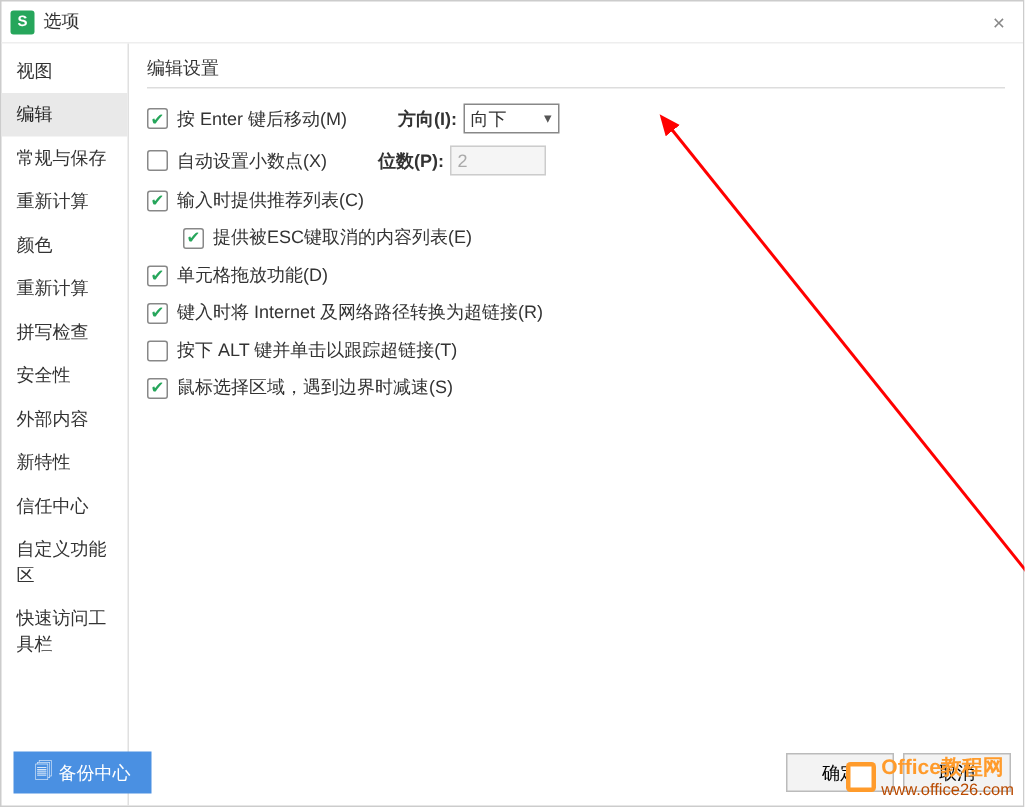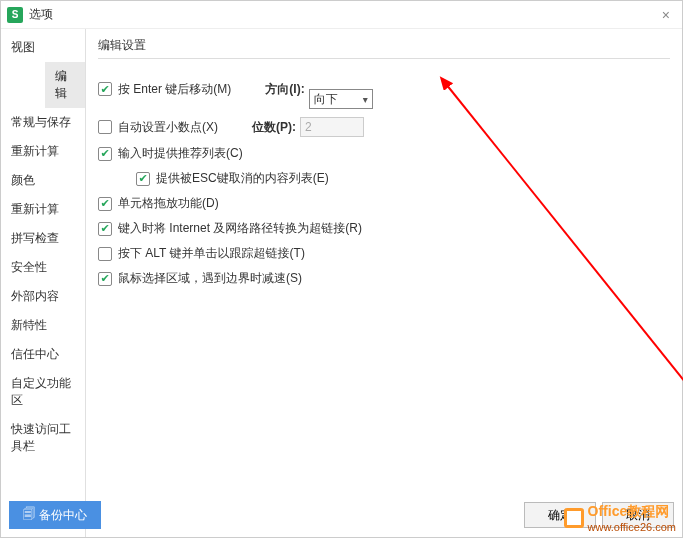--- a/index.html
+++ b/index.html
@@ -6,29 +6,29 @@
     body { margin: 0; padding: 0; width: 683px; height: 538px; position: relative; overflow: hidden; background: #fff; }
     .window { width: 683px; height: 538px; border: 1px solid #ccc; position: relative; background: #fff; }
     .titlebar { height: 28px; display: flex; align-items: center; padding: 0 6px; border-bottom: 1px solid #eee; }
     .tb-icon { width: 16px; height: 16px; background: #26a65b; color: #fff; font-size: 10px; font-weight: bold; display: flex; align-items: center; justify-content: center; border-radius: 2px; margin-right: 6px; }
     .tb-title { font-size: 12px; color: #333; }
     .tb-close { margin-left: auto; font-size: 14px; color: #888; cursor: pointer; padding: 2px 6px; }
     .body { display: flex; height: calc(100% - 28px); }
     .sidebar { width: 85px; border-right: 1px solid #e0e0e0; padding: 4px 0; position: relative; }
     .sidebar-list { list-style: none; margin: 0; padding: 0; }
     .sidebar-item { font-size: 12px; color: #333; padding: 6px 10px; cursor: pointer; }
-    .sidebar-item.active { background: #e9e9e9; color: #222; margin-left: 44px; }
+    .sidebar-item.active { background: #e9e9e9; color: #222; }
     .content { flex: 1; padding: 8px 12px; font-size: 12px; color: #333; position: relative; }
     .section-title { font-size: 12px; color: #333; border-bottom: 1px solid #ddd; padding-bottom: 4px; margin-bottom: 10px; }
     .row { display: flex; align-items: center; margin-bottom: 8px; }
     .cbx { width: 14px; height: 14px; border: 1px solid #888; border-radius: 2px; margin-right: 6px; display: inline-flex; align-items: center; justify-content: center; font-size: 11px; color: #26a65b; cursor: pointer; }
     .cbx.checked::before { content: "✔"; }
-    .indent { margin-left: 38px; text-align: right; }
+    .indent { margin-left: 24px; text-align: right; }
     .label-inline { font-size: 12px; margin-right: 4px; margin-left: 34px; font-weight: bold; }
-    .select { width: 64px; height: 20px; border: 1px solid #888; font-size: 12px; display: inline-flex; align-items: center; padding: 0 4px; cursor: pointer; background: #fff; position: relative; margin-top: 20px; }
+    .select { width: 64px; height: 20px; border: 1px solid #888; font-size: 12px; display: inline-flex; align-items: center; padding: 0 4px; cursor: pointer; background: #fff; position: relative; }
     .select::after { content: "▾"; position: absolute; right: 4px; font-size: 10px; color: #555; }
     .input-num { width: 64px; height: 20px; border: 1px solid #ccc; font-size: 12px; display: inline-flex; align-items: center; padding: 0 4px; color: #aaa; background: #f5f5f5; }
     .footer { position: absolute; bottom: 8px; left: 8px; right: 8px; display: flex; align-items: center; }
     .backup-btn { background: #4a90e2; color: #fff; height: 28px; width: 92px; display: flex; align-items: center; justify-content: center; font-size: 12px; border: none; cursor: pointer; }
     .backup-btn-icon { margin-right: 4px; }
     .ok-btn, .cancel-btn { width: 72px; height: 26px; border: 1px solid #bbb; background: #f3f3f3; font-size: 12px; cursor: pointer; margin-left: 6px; }
     .ok-btn { margin-left: auto; }
     .watermark { position: absolute; right: 6px; bottom: 4px; display: flex; align-items: center; font-size: 14px; font-weight: bold; pointer-events: none; }
     .wm-icon { width: 20px; height: 20px; background: #ff9b2b; border-radius: 3px; margin-right: 4px; position: relative; }
     .wm-icon::before { content: ""; position: absolute; left: 3px; top: 3px; width: 14px; height: 14px; background: #fff; }

